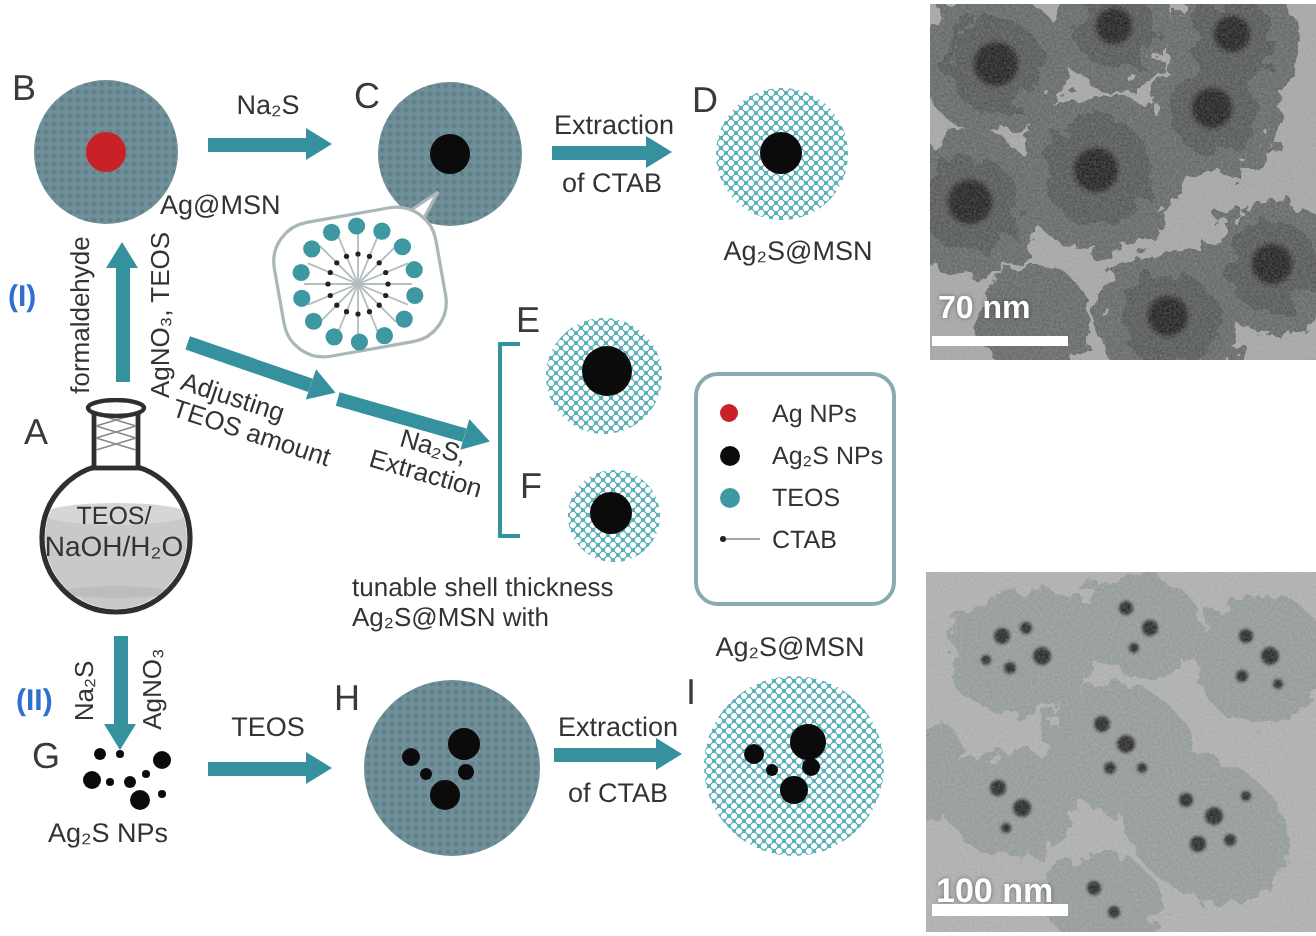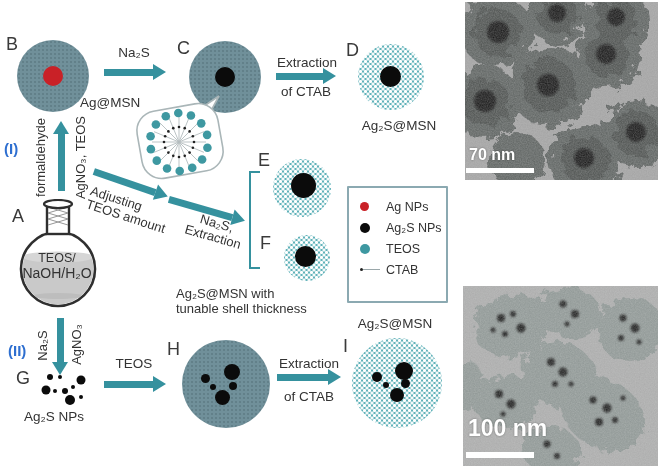--- a/index.html
+++ b/index.html
@@ -33,21 +33,21 @@
   .arr-v .shaft{flex:1;width:7px;background:var(--teal);}
   .arr-v .head-up{width:0;height:0;border-left:8px solid transparent;
     border-right:8px solid transparent;border-bottom:13px solid var(--teal);}
   .arr-v .head-down{width:0;height:0;border-left:8px solid transparent;
     border-right:8px solid transparent;border-top:13px solid var(--teal);}
   .vtext{position:absolute;transform:rotate(-90deg);font-size:13px;
     white-space:nowrap;text-align:center;}
   .bracket{position:absolute;border-left:2.5px solid var(--teal);
     border-top:2.5px solid var(--teal);border-bottom:2.5px solid var(--teal);width:9px;}
   
-  .legend{position:absolute;border:2px solid var(--legend-border);border-radius:1px;
+  .legend{position:absolute;border:2px solid var(--legend-border);border-radius:12px;
     background:#fff;}
   .legend .row{display:flex;align-items:center;height:21px;padding-left:11px;}
   .legend .sw{width:26px;display:flex;align-items:center;justify-content:flex-start;}
   .dot{border-radius:50%;}
   .legend .txt{font-size:12.5px;}
   .scalebar-txt{position:absolute;color:#fff;font-weight:bold;
     text-shadow:0 0 2px rgba(0,0,0,.4);}
   .scalebar{position:absolute;background:#fff;}
   svg{display:block;}
 </style>
@@ -99,22 +99,22 @@
     <div class="core" style="left:31px;top:44px;width:6px;height:6px"></div>
     <div class="core" style="left:38px;top:50px;width:14px;height:14px"></div>
     <div class="core" style="left:49px;top:41px;width:9px;height:9px"></div>
   </div>
 
   <div class="abs lbl" style="left:80px;top:95px">Ag@MSN</div>
   <div class="abs lbl ctr" style="left:358px;top:118px;width:82px">Ag₂S@MSN</div>
   <div class="abs lbl ctr" style="left:353px;top:316px;width:84px">Ag₂S@MSN</div>
   <div class="abs lbl" style="left:24px;top:409px">Ag₂S NPs</div>
   <div class="abs" style="left:176px;top:286px;font-size:13px;line-height:15px">
+    <div>tunable shell thickness</div>
     <div>Ag₂S@MSN with</div>
-    <div>tunable shell thickness</div>
   </div>
 
   <div class="abs lbl ctr" style="left:110px;top:45px;width:48px">Na₂S</div>
   <div class="arr" style="left:104px;top:64px;width:62px">
       <div class="shaft"></div>
       <div class="head"></div>
     </div>
 
   <div class="abs lbl ctr" style="left:276px;top:55px;width:62px">Extraction</div>
   <div class="arr" style="left:276px;top:68px;width:60px">
@@ -384,16 +384,16 @@
       <circle cx="130" cy="114" r="3.5"></circle>
         <circle cx="144" cy="122" r="4.5"></circle>
         <circle cx="152" cy="134" r="3"></circle>
         <circle cx="136" cy="136" r="4"></circle>
         <circle cx="160" cy="112" r="2.5"></circle>
       <circle cx="84" cy="158" r="3.5"></circle>
         <circle cx="94" cy="170" r="3"></circle>
     </g>
     <rect width="195" height="180" filter="url(#grain2)" opacity="0.5"></rect>
   </svg>
-  <div class="scalebar-txt" style="left:468px;top:415px;font-size:23px">100 nm</div>
+  <div class="scalebar-txt" style="left:468px;top:436px;font-size:17px">100 nm</div>
   <div class="scalebar" style="left:466px;top:452px;width:68px;height:6px"></div>
 
 </div>
 
 </body></html>

